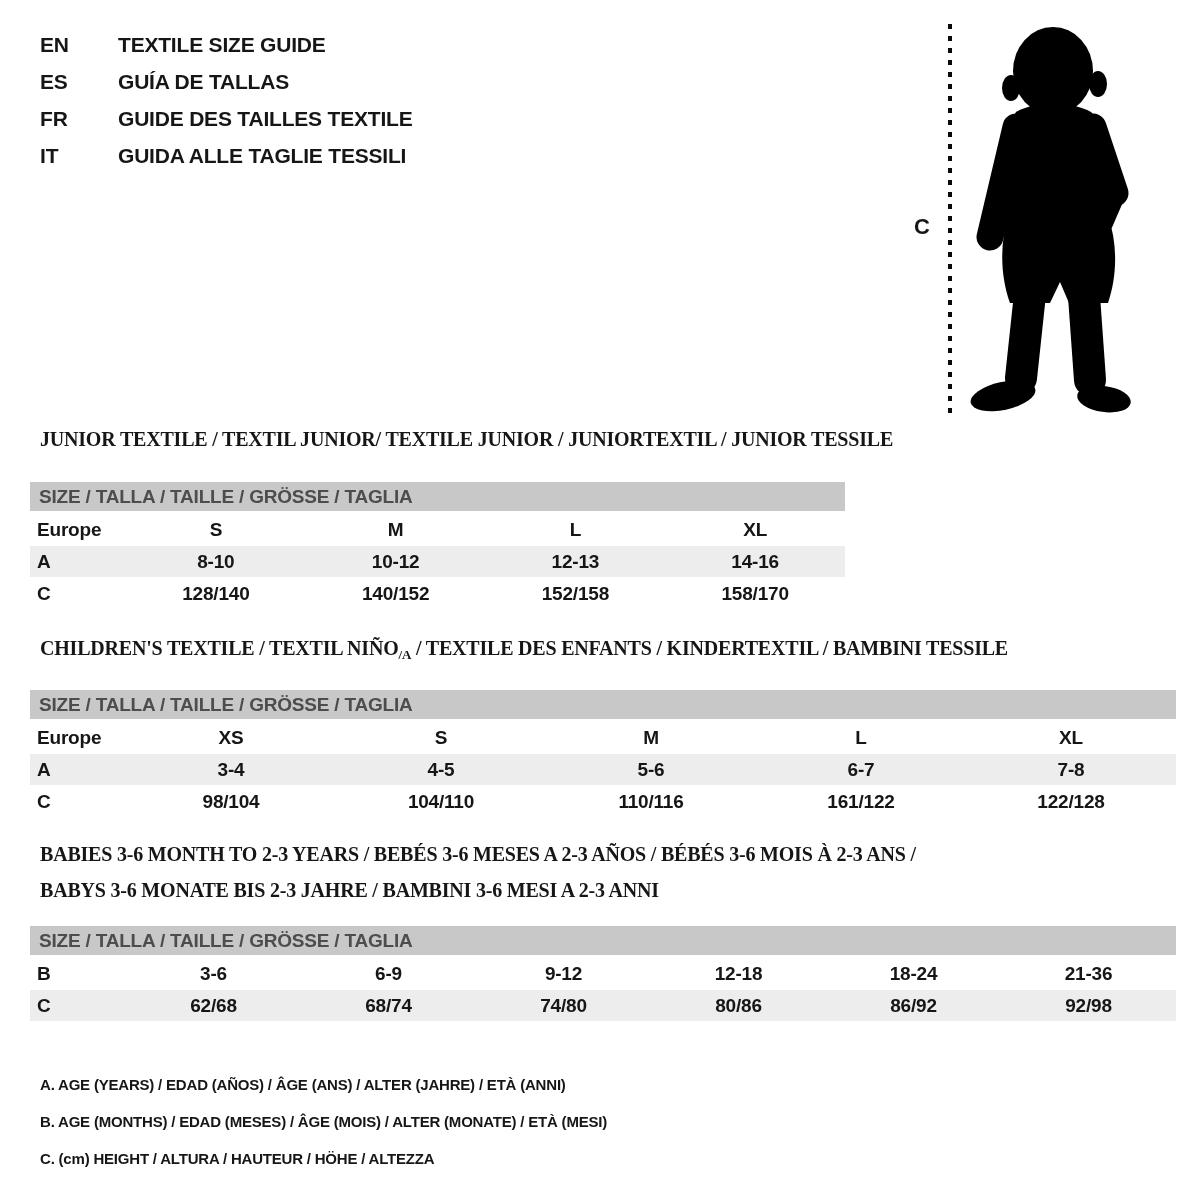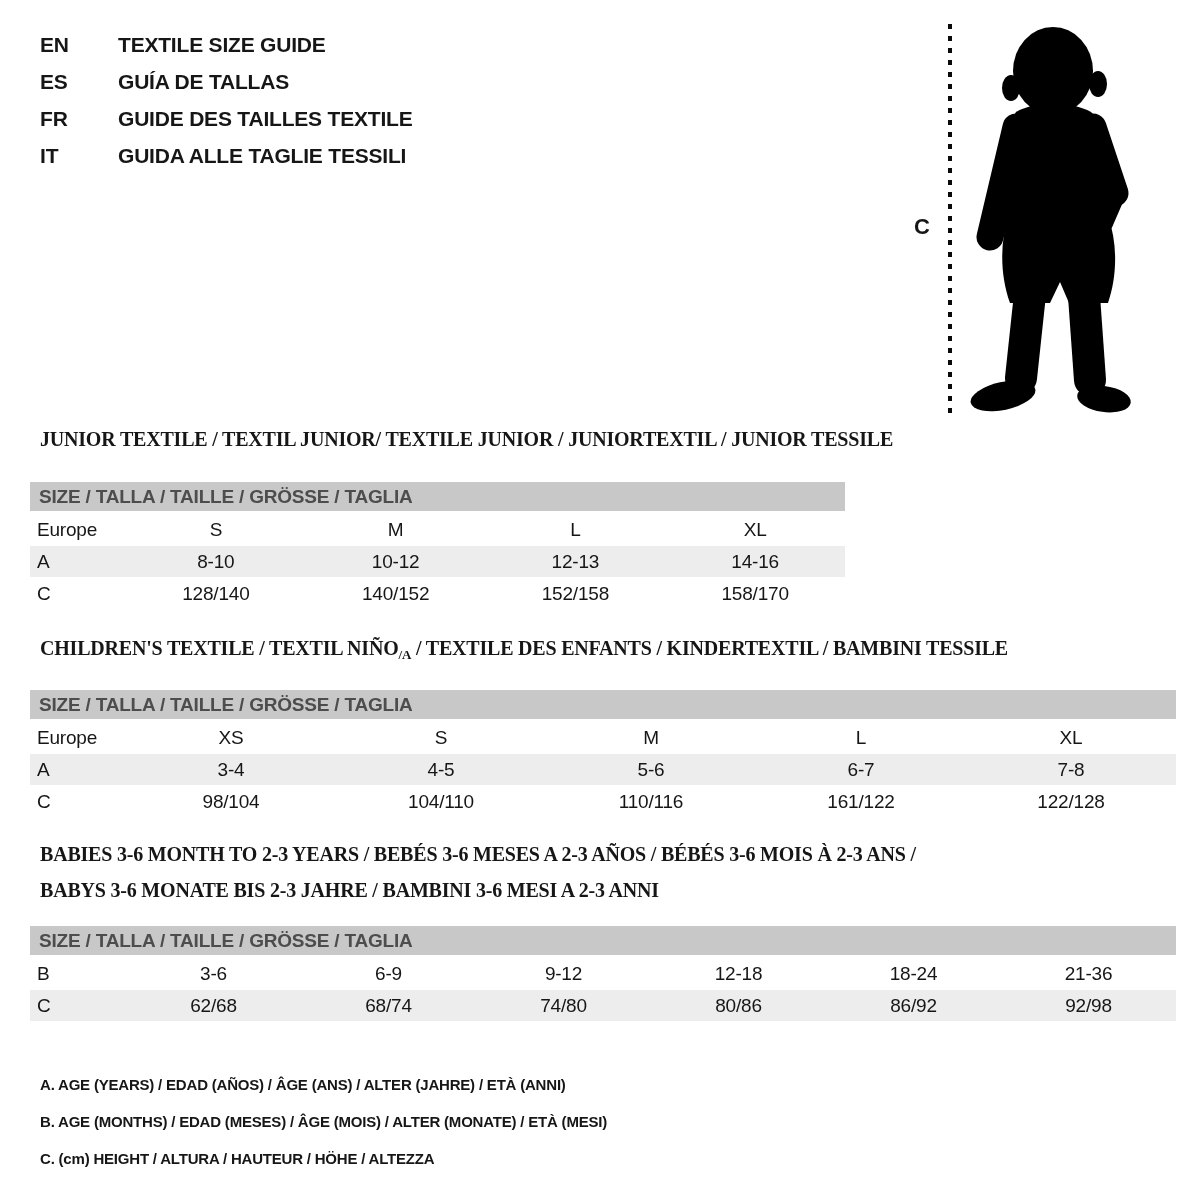--- a/index.html
+++ b/index.html
@@ -19,21 +19,21 @@
   
   .sec-title { position:absolute; left:40px; font-size:20px; font-weight:700; letter-spacing:-0.2px; white-space:nowrap;font-family:Liberation Serif, serif; }
   .sub { font-size:13px; vertical-align:-4px; font-weight:700; }
   
   .size-table { position:absolute; left:30px; }
   .t-junior { top:482px; width:815px; }
   .t-children { top:690px; width:1146px; }
   .t-babies { top:926px; width:1146px; }
   .size-bar { height:29px; background:#c8c8c8; color:#4d4d4d; display:flex; align-items:center;
     padding-left:9px; box-sizing:border-box; font-size:19px; font-weight:700; letter-spacing:-0.2px; margin-bottom:3px; }
-  .trow { display:flex; align-items:center; height:31px; margin-bottom:1px; font-size:19px; font-weight:400; letter-spacing:-0.2px; }
+  .trow { display:flex; align-items:center; height:31px; margin-bottom:1px; font-size:19px; font-weight:700; letter-spacing:-0.2px; }
   .trow .rlabel { width:96px; padding-left:7px; box-sizing:border-box; text-align:left; }
   .trow .cell { flex:1; text-align:center; }
   .row-alt { background:#ededed; }
   
   .legend { position:absolute; left:40px; top:1066px; }
   .legend-line { height:37px; display:flex; align-items:center; font-size:15px; font-weight:700; letter-spacing:-0.2px; white-space:nowrap; }
 </style>
 </head>
 <body>
 

